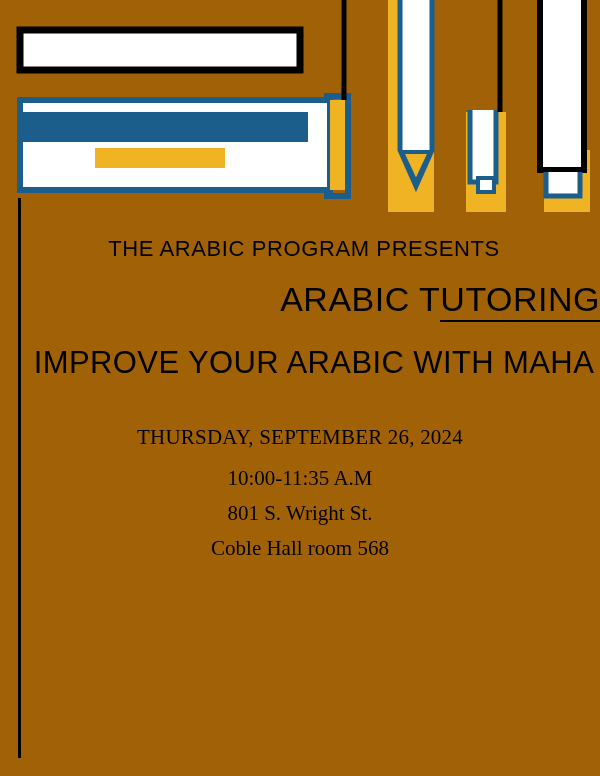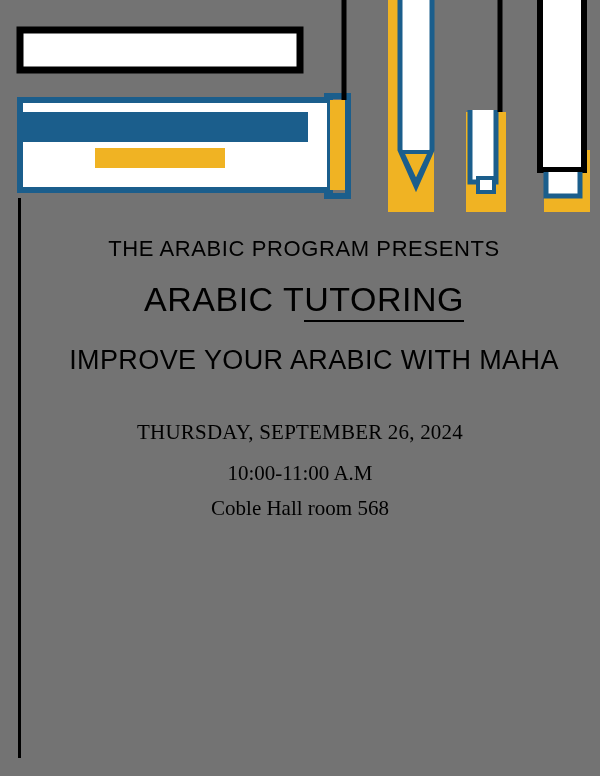--- a/index.html
+++ b/index.html
@@ -15,21 +15,21 @@
     font-family: "Liberation Sans", sans-serif;
     color: #000000;
   }
 
   
   #poster {
     position: absolute;
     left: 0; top: 0;
     width: 600px;
     height: 776px;
-    background: #737373;
+    background: #a16207;
   }
 
   
   #art {
     position: absolute;
     left: 0;
     top: 0;
     width: 600px;
     height: 230px;
   }
@@ -61,29 +61,30 @@
     padding-left: 8px;
   }
 
   .line-title {
     font-family: "Liberation Sans", sans-serif;
     font-size: 34px;
     letter-spacing: 0.5px;
     margin: 0 0 26px 0;
     padding-left: 8px;
     display: block;
+    text-align: right;
   }
   .line-title .underlined {
     border-bottom: 2px solid #000000;
     padding-bottom: 2px;
   }
 
   .line-sub {
     font-family: "Liberation Sans", sans-serif;
-    font-size: 27px;
+    font-size: 31px;
     letter-spacing: 0.4px;
     margin: 0 0 44px 16px;
     padding-left: 12px;
   }
 
   .detail {
     font-family: "Liberation Serif", serif;
     margin: 0 0 10px 0;
   }
   .detail-date {
@@ -138,17 +139,18 @@
 
     <p class="line-presents">THE ARABIC PROGRAM PRESENTS</p>
 
     <p class="line-title">
       <span>ARABIC T</span><span class="underlined">UTORING</span>
     </p>
 
     <p class="line-sub">IMPROVE YOUR ARABIC WITH MAHA</p>
 
     <p class="detail detail-date">THURSDAY, SEPTEMBER 26, 2024</p>
-    <p class="detail detail-time">10:00-11:00 A.M</p>
+    <p class="detail detail-time">10:00-11:35 A.M</p>
+    <p class="detail detail-address">801 S. Wright St.</p>
     <p class="detail detail-room">Coble Hall room 568</p>
 
   </div>
 </div>
 
 </body></html>

